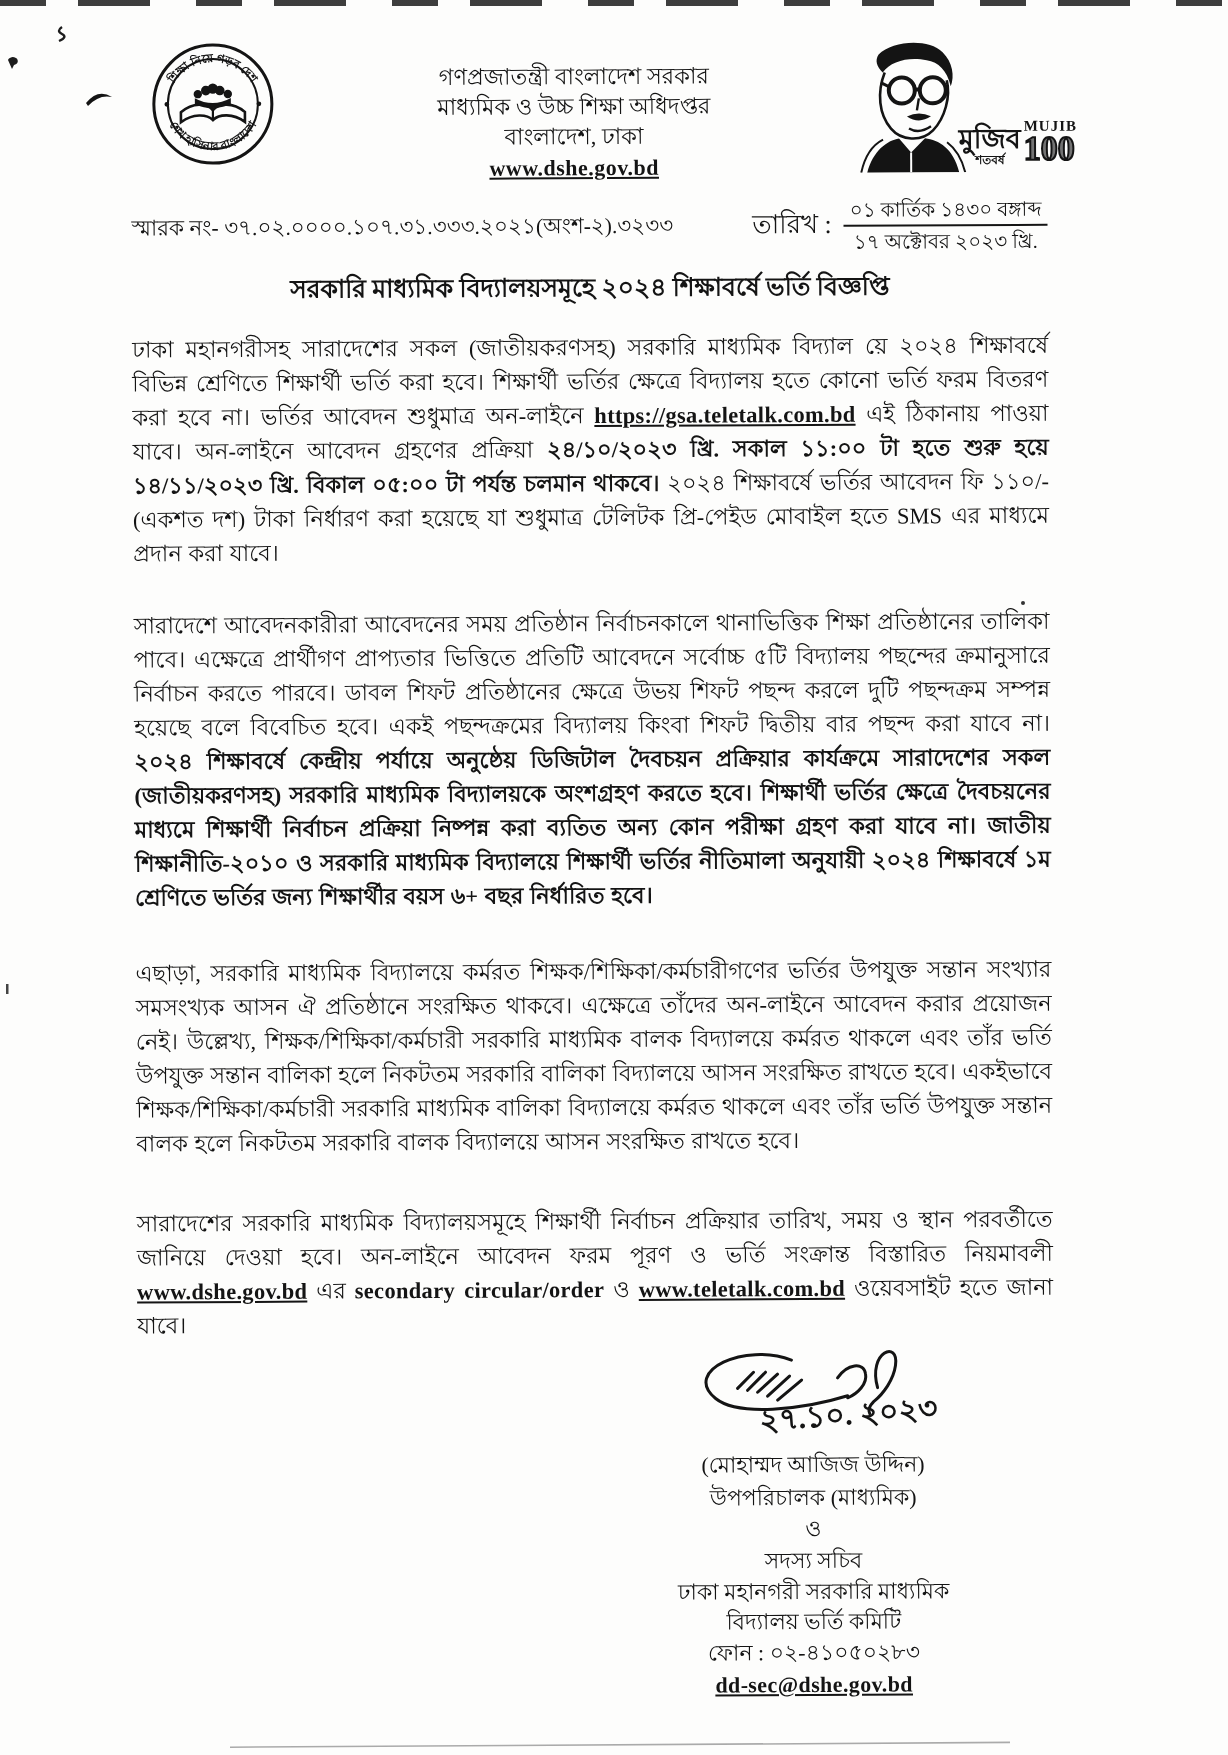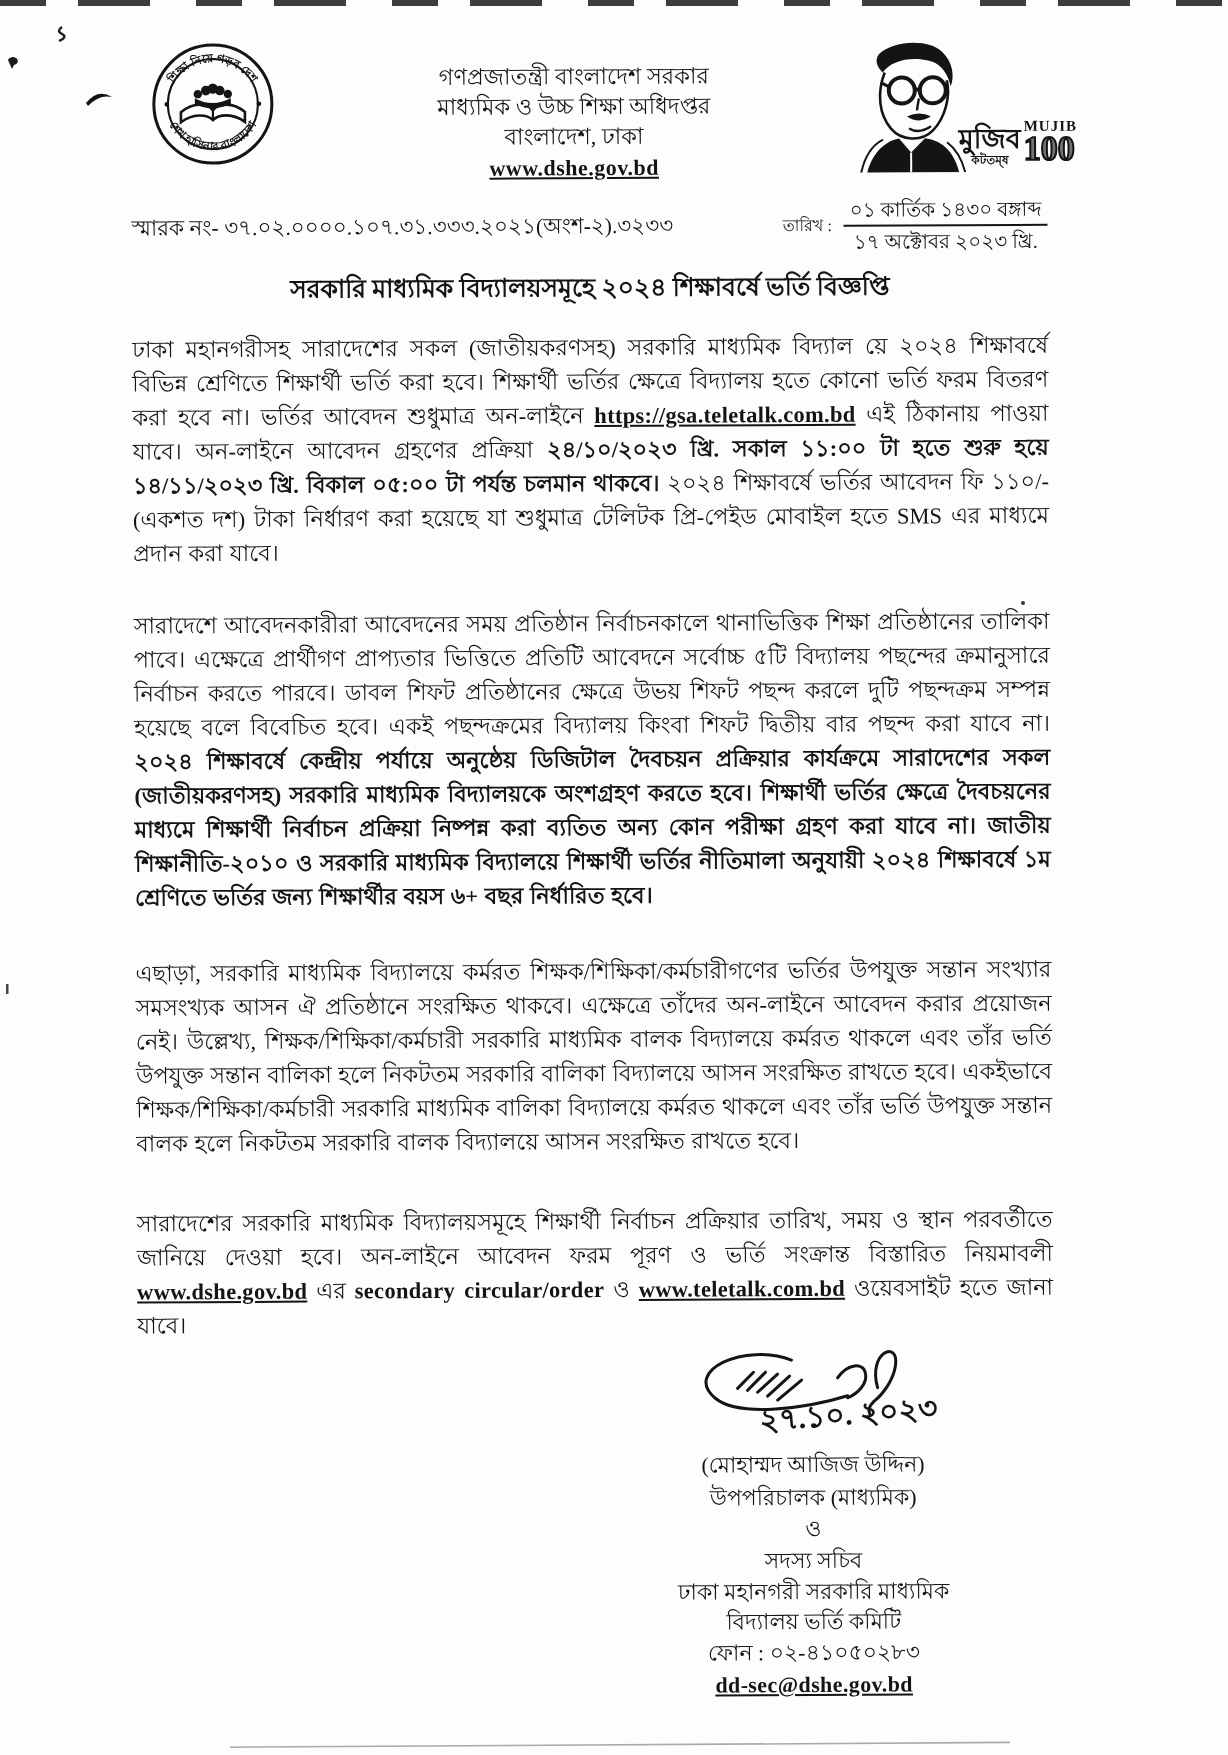--- a/index.html
+++ b/index.html
@@ -31,21 +31,21 @@
   .mujib-bn .b2{font-size:12px;font-weight:bold;margin-top:1px;}
   .mujib-en{display:flex;flex-direction:column;align-items:flex-start;line-height:1;}
   .mujib-en .e1{font-size:15px;font-weight:bold;letter-spacing:1px;}
   .mujib-en .e2{font-size:34px;font-weight:bold;color:#737373;-webkit-text-stroke:2px #141414;margin-top:-2px;}
 
   
   .content{position:absolute;left:134px;top:198px;width:916px;}
   .memo-row{display:flex;justify-content:space-between;align-items:center;}
   .memo-no{font-size:21.5px;white-space:nowrap;}
   .date-wrap{display:flex;align-items:center;gap:12px;}
-  .date-label{font-size:16px;}
+  .date-label{font-size:26px;}
   .date-frac{text-align:center;font-size:20px;line-height:26px;}
   .date-frac .top{display:block;border-bottom:2px solid #141414;padding:0 6px 2px;}
   .date-frac .bot{display:block;padding-top:2px;}
 
   .doc-title{text-align:center;font-size:25px;font-weight:bold;margin-top:12px;}
 
   p.body{
     font-size:22.5px;line-height:34px;text-align:justify;margin:0;
     word-spacing:1px;
   }
@@ -137,21 +137,21 @@
         <path d="M102,92 Q112,98 124,90" stroke="#141414" stroke-width="2.4" fill="none"></path>
 
         <path d="M60,136 C66,114 80,104 92,102 L104,116 L118,102 C132,104 146,112 152,136 Z" fill="#141414"></path>
         <path d="M104,116 L104,136" stroke="#fff" stroke-width="2"></path>
 
         <path d="M54,136 C58,118 66,108 76,103 M158,136 C154,120 148,112 140,106" stroke="#141414" stroke-width="2" fill="none"></path>
       </svg>
       <div class="mujib-text">
         <div class="mujib-bn">
           <span class="b1">মুজিব</span>
-          <span class="b2">কটতম্ষ</span>
+          <span class="b2">শতবর্ষ</span>
         </div>
         <div class="mujib-en">
           <span class="e1">MUJIB</span>
           <span class="e2">100</span>
         </div>
       </div>
     </div>
 
     <div class="content">
 

